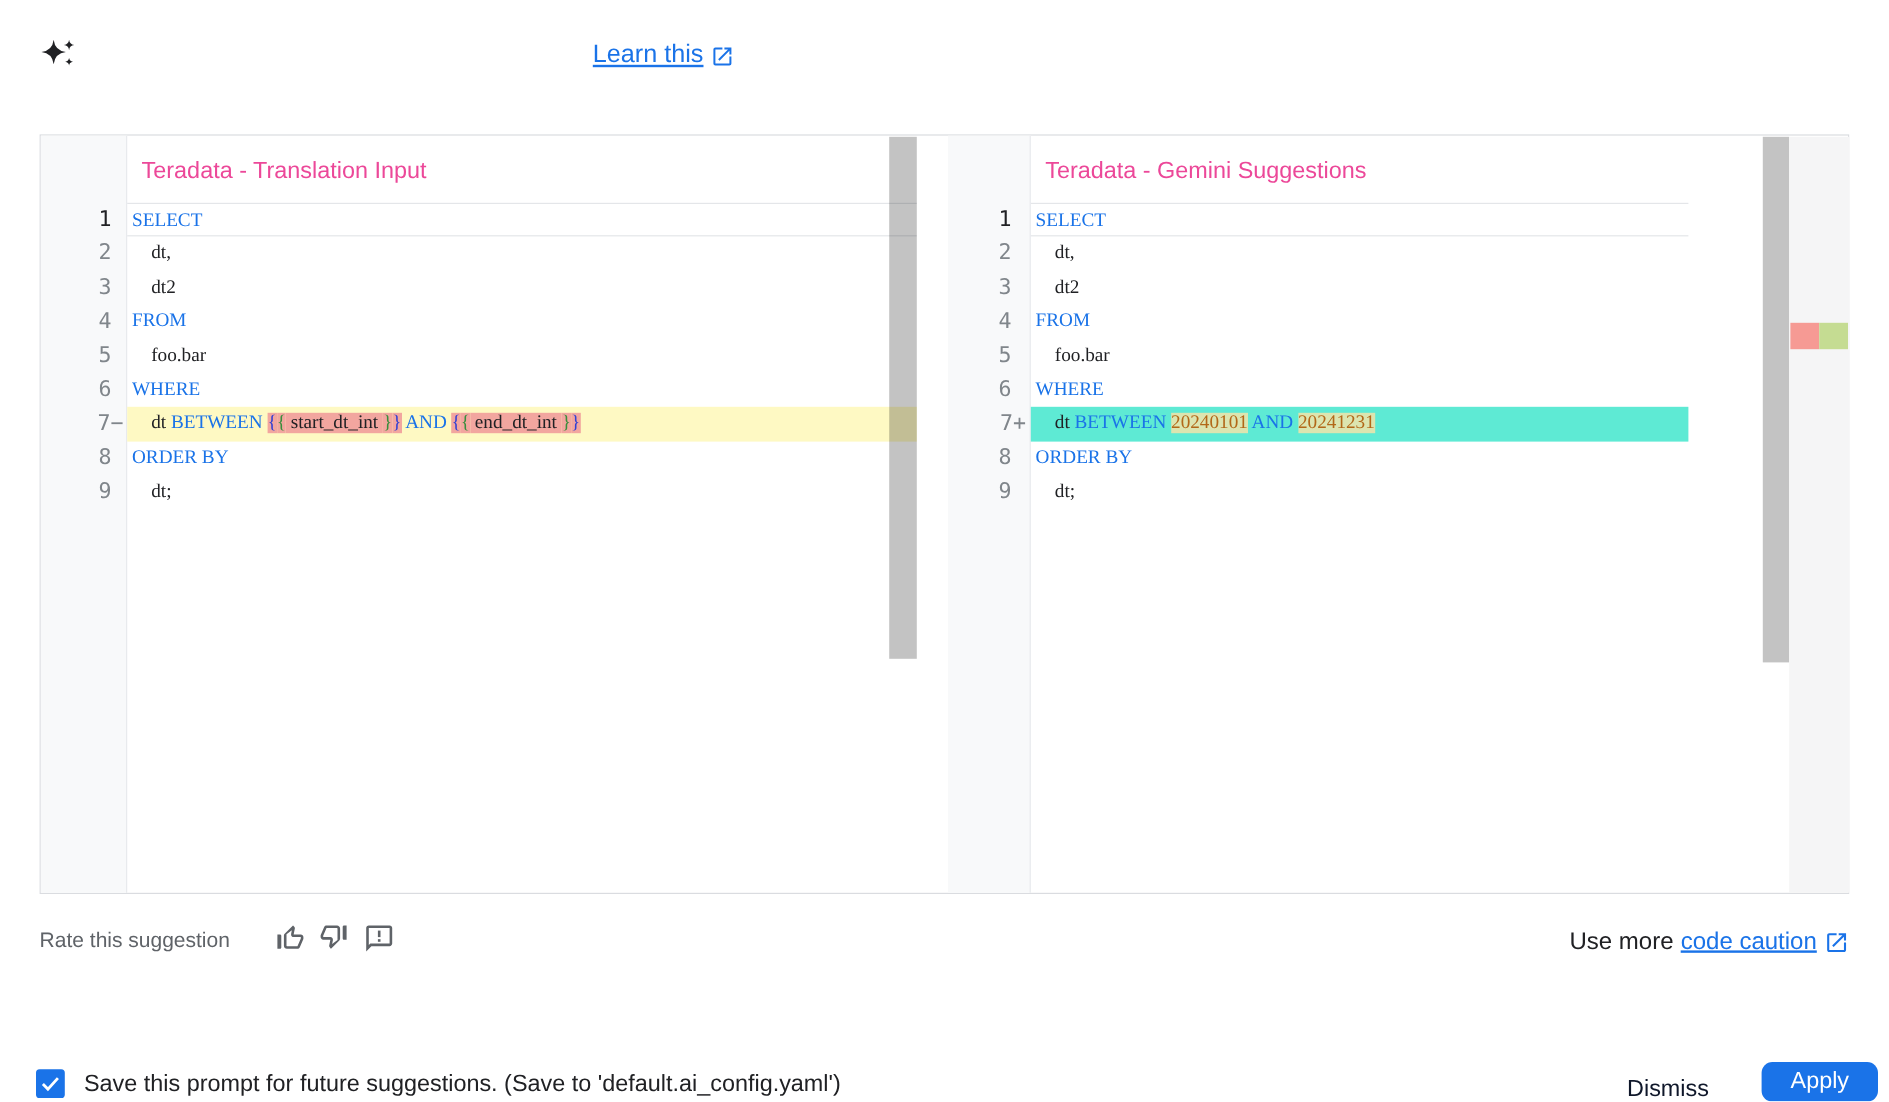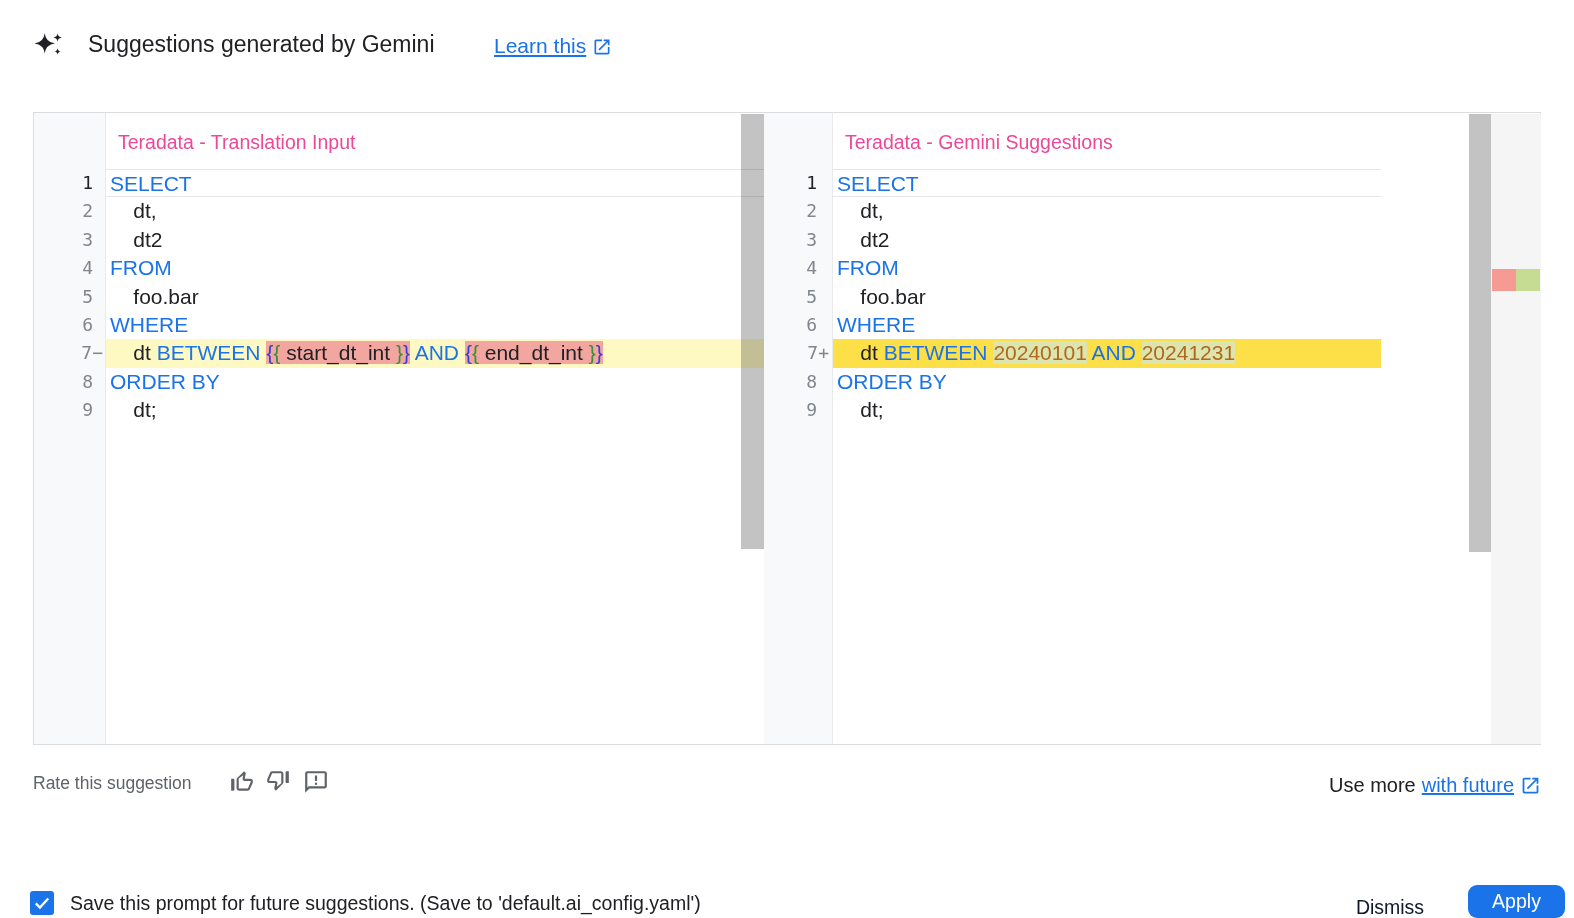--- a/index.html
+++ b/index.html
@@ -12,44 +12,44 @@
   .hdr-title{position:absolute;left:88px;top:31px;font-size:23px;color:#202124;}
   .learn{position:absolute;left:494px;top:34px;font-size:21px;color:#1a73e8;
          text-decoration:underline;cursor:pointer;display:flex;align-items:center;gap:6px;}
   .learn svg{margin-top:2px;}
 
   
   .card{position:absolute;left:33px;top:112px;width:1508px;height:633px;
         border:1px solid #dadce0;background:#fff;box-sizing:border-box;}
   .panel{position:absolute;top:0;height:631px;}
   .panel-left{left:0;width:730px;}
-  .panel-right{left:730px;width:617px;}
+  .panel-right{left:756px;width:617px;}
   .gutter-bg{position:absolute;top:0;bottom:0;left:0;background:#f8f9fa;border-right:1px solid #e8eaed;}
   .panel-left .gutter-bg{width:71px;}
   .panel-right .gutter-bg{width:68px;}
   .ptitle{position:absolute;top:18px;font-size:19.5px;color:#ec4899;white-space:nowrap;}
   .panel-left .ptitle{left:84px;}
   .panel-right .ptitle{left:81px;}
 
   .rows{position:absolute;left:0;top:56px;right:0;}
   .row{display:flex;height:28.4px;align-items:stretch;}
   .ln{box-sizing:border-box;text-align:right;color:#80868b;
       font-family:"DejaVu Sans Mono",monospace;font-size:18px;line-height:28.4px;
       white-space:nowrap;flex:none;}
   .panel-left .ln{width:72px;padding-right:13px;}
   .panel-right .ln{width:69px;padding-right:16px;}
   .panel-left .ln.with-sign{padding-right:3px;}
   .panel-right .ln.with-sign{padding-right:4px;}
   .ln.active-num{color:#202124;}
   .linewrap{flex:1;box-sizing:border-box;position:relative;}
   .linewrap.active{border-top:1px solid #e4e6e9;border-bottom:1px solid #e4e6e9;}
   .linewrap.removed{background:#fef9c3;}
-  .linewrap.added{background:#fde047;}
-  .codetext{padding-left:4px;font-family:Liberation Sans, sans-serif;
-            font-size:21px;line-height:28.4px;white-space:pre;}
+  .linewrap.added{background:#5eead4;}
+  .codetext{padding-left:4px;font-family:Liberation Serif, serif;
+            font-size:16px;line-height:28.4px;white-space:pre;}
   .tok-kw{color:#1a73e8;}
   .tok-pl{color:#202124;}
   .tok-num{color:#b26818;}
   .tok-bo{color:#3240d3;}
   .tok-bi{color:#388e3c;}
   .hl-removed{background:#f2a69f;}
   .hl-added{background:#dce5b0;}
 
   .sb{position:absolute;background:rgba(0,0,0,0.235);cursor:pointer;}
   .sb-left{left:707px;top:1px;width:23px;height:435px;}
@@ -85,21 +85,20 @@
 <body>
 
 <div class="page">
 
   <div class="hdr">
     <svg class="spark" viewBox="0 0 28 28">
       <path fill="#202124" d="M10 3 Q11 11.5 19.5 12.5 Q11 13.5 10 22 Q9 13.5 0.5 12.5 Q9 11.5 10 3 Z"></path>
       <path fill="#202124" d="M22 3 Q22.4 6.6 26 7 Q22.4 7.4 22 11 Q21.6 7.4 18 7 Q21.6 6.6 22 3 Z"></path>
       <path fill="#202124" d="M22 17 Q22.3 19.7 25 20 Q22.3 20.3 22 23 Q21.7 20.3 19 20 Q21.7 19.7 22 17 Z"></path>
     </svg>
-    <div class="hdr-title">Suggestions generated by Gemini</div>
     <a class="learn">
       <span>Learn this</span>
       <svg width="20" height="20" viewBox="0 0 24 24">
         <path fill="#1a73e8" d="M19 19H5V5h7V3H5c-1.1 0-2 .9-2 2v14c0 1.1.9 2 2 2h14c1.1 0 2-.9 2-2v-7h-2v7zM14 3v2h3.59l-9.83 9.83 1.41 1.41L19 6.41V10h2V3h-7z"></path>
       </svg>
     </a>
   </div>
 
   <div class="card">
 
@@ -251,21 +250,21 @@
   <div class="icon-btn fb">
     <svg viewBox="0 0 24 24">
       <path fill="currentColor" d="M20 2H4c-1.1 0-2 .9-2 2v18l4-4h14c1.1 0 2-.9 2-2V4c0-1.1-.9-2-2-2zm0 14H5.17L4 17.17V4h16v12z"></path>
       <rect fill="currentColor" x="11" y="6" width="2" height="5"></rect>
       <rect fill="currentColor" x="11" y="12.6" width="2" height="2"></rect>
     </svg>
   </div>
 
   <div class="use-code">
     <span>Use more</span>
-    <a class="caution">with future</a>
+    <a class="caution">code caution</a>
     <svg width="21" height="21" viewBox="0 0 24 24">
       <path fill="#1a73e8" d="M19 19H5V5h7V3H5c-1.1 0-2 .9-2 2v14c0 1.1.9 2 2 2h14c1.1 0 2-.9 2-2v-7h-2v7zM14 3v2h3.59l-9.83 9.83 1.41 1.41L19 6.41V10h2V3h-7z"></path>
     </svg>
   </div>
 
   <div class="savebar">
     <div class="cbx">
       <svg width="20" height="20" viewBox="0 0 24 24">
         <polyline points="4.5,12.5 9.5,17.5 19.5,6.5" fill="none" stroke="#fff" stroke-width="2.8"></polyline>
       </svg>

